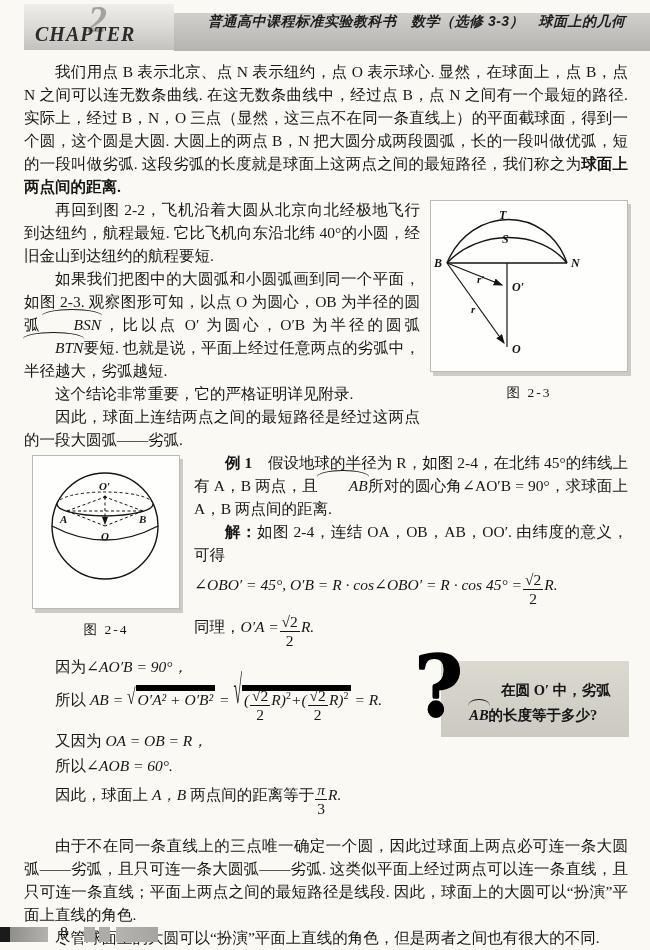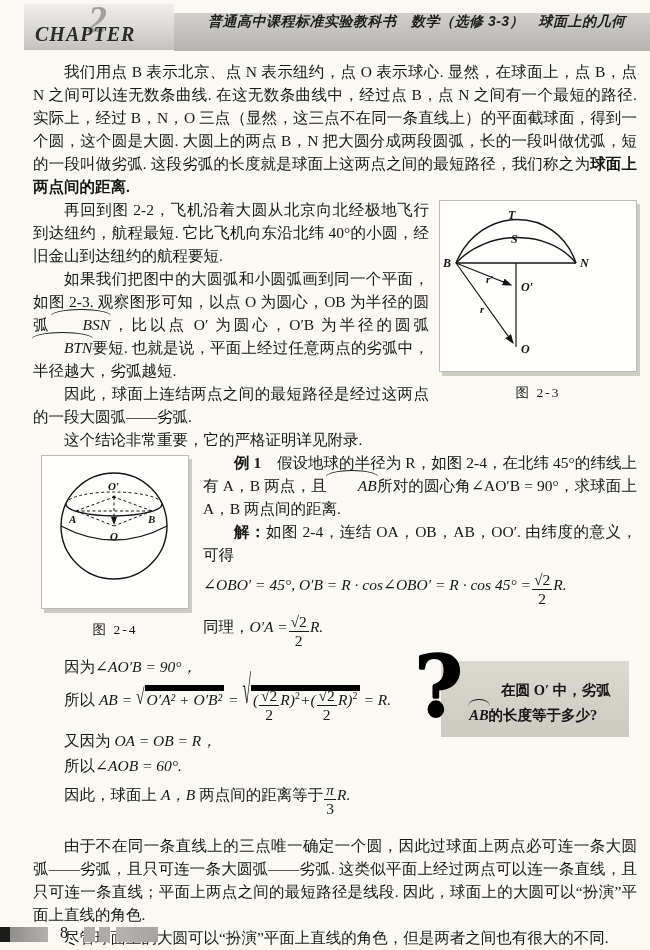--- a/index.html
+++ b/index.html
@@ -13,21 +13,21 @@
   .chapter-num{position:absolute;left:64px;top:-7px;font-style:italic;font-weight:700;
     font-size:38px;color:#a2a19d;font-family:"Liberation Serif",serif;}
   .chapter-word{position:absolute;left:11px;bottom:4px;font-style:italic;font-weight:700;
     font-size:20px;letter-spacing:1px;color:#2b2b2b;z-index:2;font-family:"Liberation Serif",serif;}
   .header-bar{position:absolute;left:174px;top:13px;width:476px;height:38px;
     background:linear-gradient(180deg,#d0cfcb 0%,#b5b4b0 100%);display:flex;align-items:flex-start;}
   .header-title{font-family:"Liberation Sans",sans-serif;font-style:italic;font-weight:700;
     font-size:14px;color:#1e1e1e;padding-left:34px;letter-spacing:.5px;white-space:nowrap;}
 
   
-  .content{position:absolute;left:33px;top:60px;width:604px;font-size:15.5px;
+  .content{position:absolute;left:24px;top:60px;width:604px;font-size:15.5px;
     line-height:23px;text-align:justify;}
   p.para{margin:0;text-indent:2em;}
   .bold{font-weight:700;}
   .m{font-style:italic;}
 
   
   .fig-right{float:right;width:198px;margin:2px 0 4px 10px;text-align:center;}
   .fig-left{float:left;width:148px;margin:4px 14px 0 8px;text-align:center;}
   .figbox{background:#fefefd;border:1px solid #bbbab5;
     box-shadow:3px 4px 0 rgba(148,146,138,.45);font-size:0;}
@@ -111,22 +111,22 @@
           <text x="46" y="82" font-size="11">r′</text>
           <text x="40" y="112" font-size="11">r</text>
           <text x="81" y="152" font-size="12">O</text>
         </svg>
       </div>
       <div class="figcaption">图 2-3</div>
     </div>
 
     <p class="para">再回到图 2-2，飞机沿着大圆从北京向北经极地飞行到达纽约，航程最短. 它比飞机向东沿北纬 40°的小圆，经旧金山到达纽约的航程要短.</p>
     <p class="para"><span>如果我们把图中的大圆弧和小圆弧画到同一个平面，如图 2-3. 观察图形可知，以点 O 为圆心，OB 为半径的圆弧</span><span class="overarc">BSN</span><span>，比以点 O′ 为圆心，O′B 为半径的圆弧</span><span class="overarc">BTN</span><span>要短. 也就是说，平面上经过任意两点的劣弧中，半径越大，劣弧越短.</span></p>
+    <p class="para">这个结论非常重要，它的严格证明详见附录.</p>
     <p class="para">因此，球面上连结两点之间的最短路径是经过这两点的一段大圆弧——劣弧.</p>
-    <p class="para">这个结论非常重要，它的严格证明详见附录.</p>
 
     <div class="example" style="clear:right;">
       <div class="fig-left">
         <div class="figbox">
           <svg width="146" height="140" viewBox="0 0 146 140">
             <defs>
               <marker id="arr2" markerWidth="9" markerHeight="8" refX="7" refY="3" orient="auto">
                 <path d="M0,0 L8,3 L0,6 z" fill="#141414"></path>
               </marker>
             </defs>

